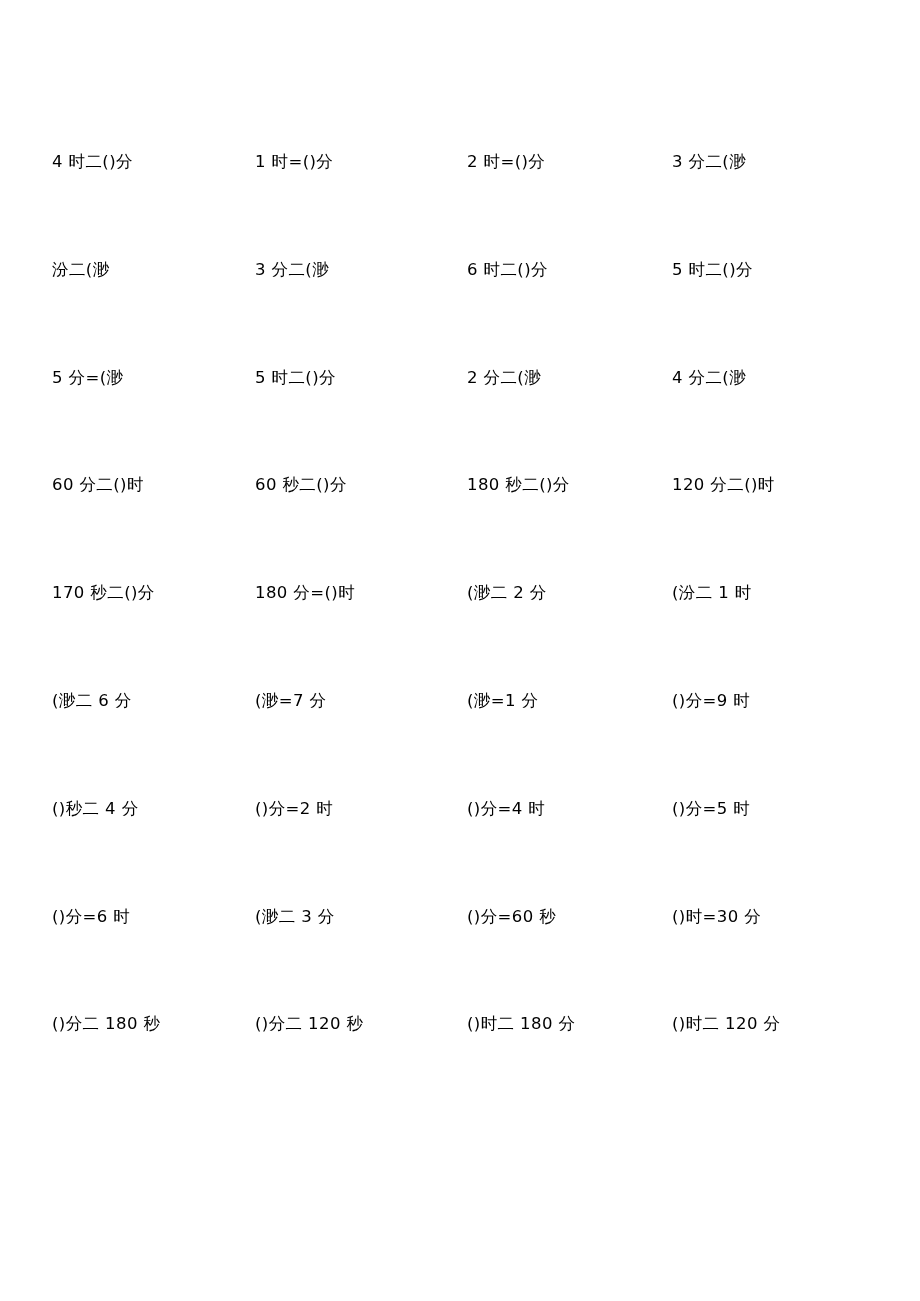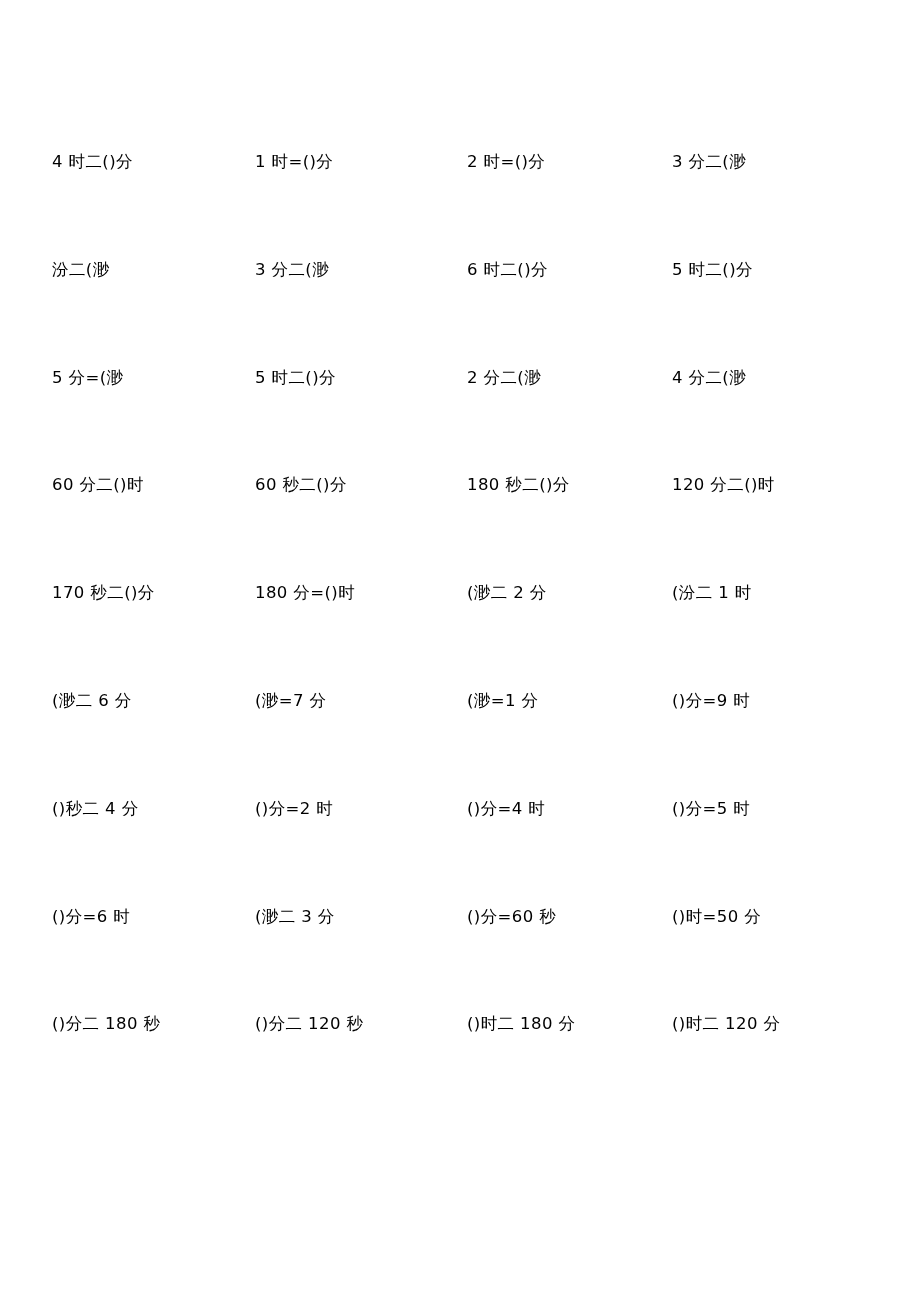--- a/index.html
+++ b/index.html
@@ -90,21 +90,21 @@
     <div class="cell">()分=9 时</div>
 
     <div class="cell">()秒二 4 分</div>
     <div class="cell">()分=2 时</div>
     <div class="cell">()分=4 时</div>
     <div class="cell">()分=5 时</div>
 
     <div class="cell">()分=6 时</div>
     <div class="cell">(渺二 3 分</div>
     <div class="cell">()分=60 秒</div>
-    <div class="cell">()时=50 分</div>
+    <div class="cell">()时=30 分</div>
 
     <div class="cell">()分二 180 秒</div>
     <div class="cell">()分二 120 秒</div>
     <div class="cell">()时二 180 分</div>
     <div class="cell">()时二 120 分</div>
 
   </div>
 </div>
 
 </body></html>

